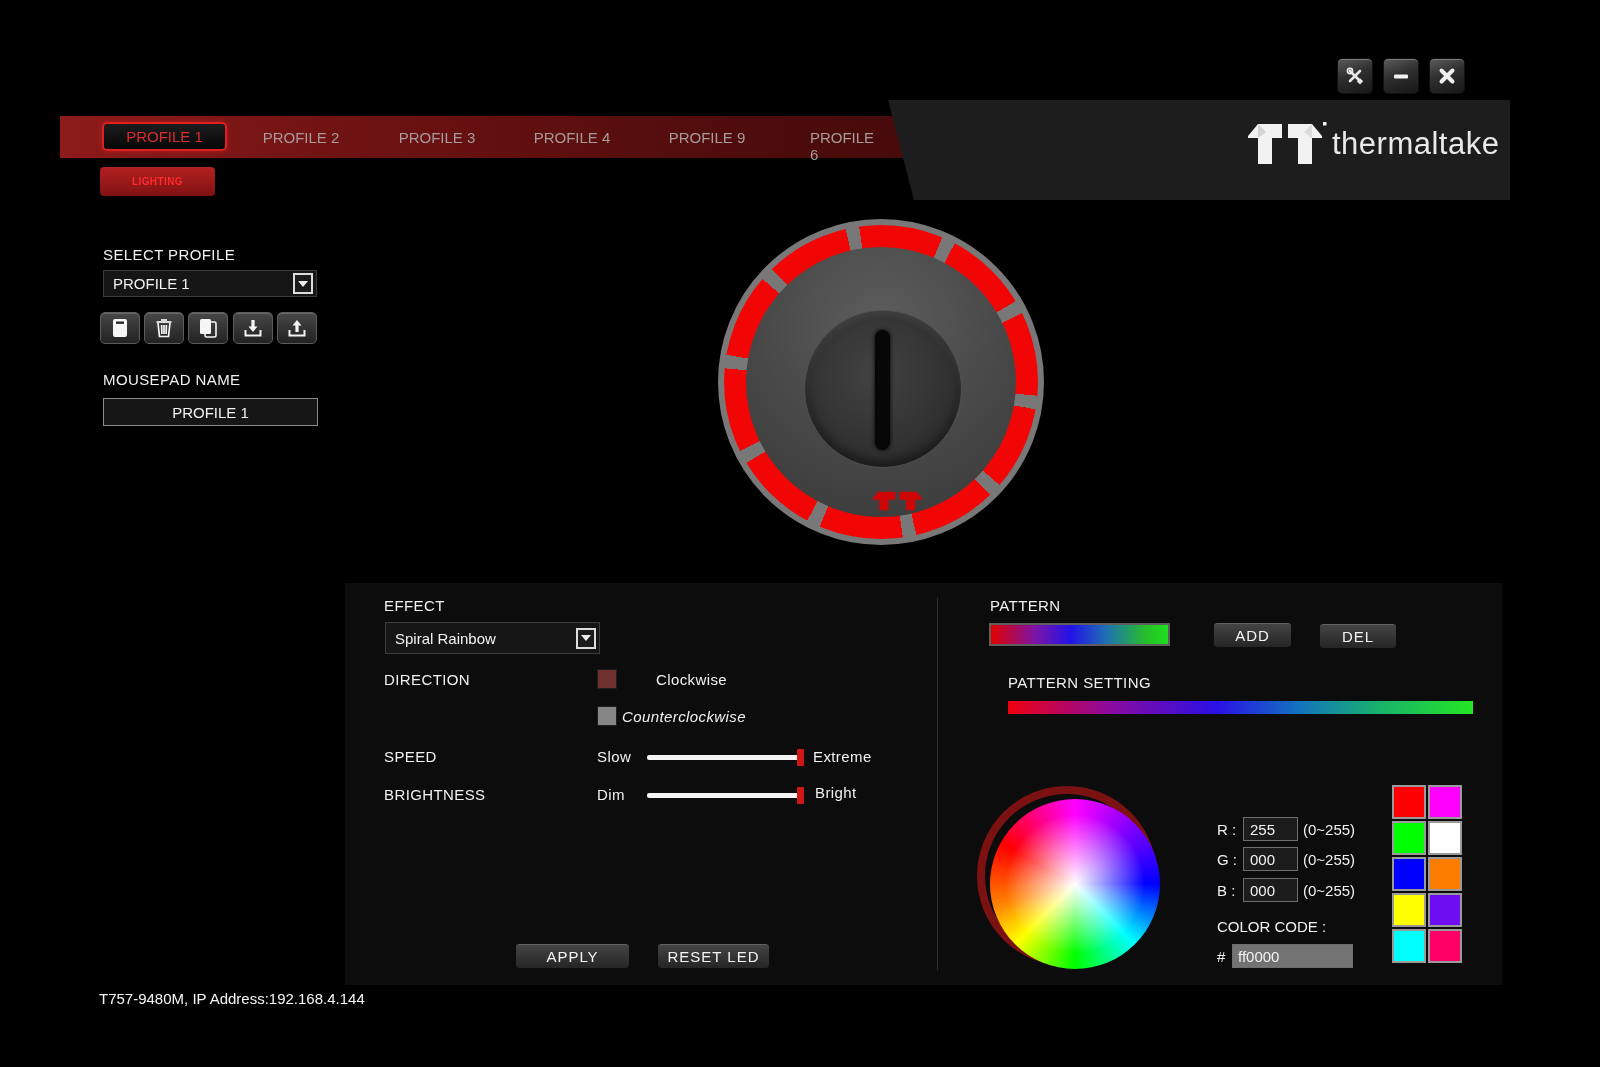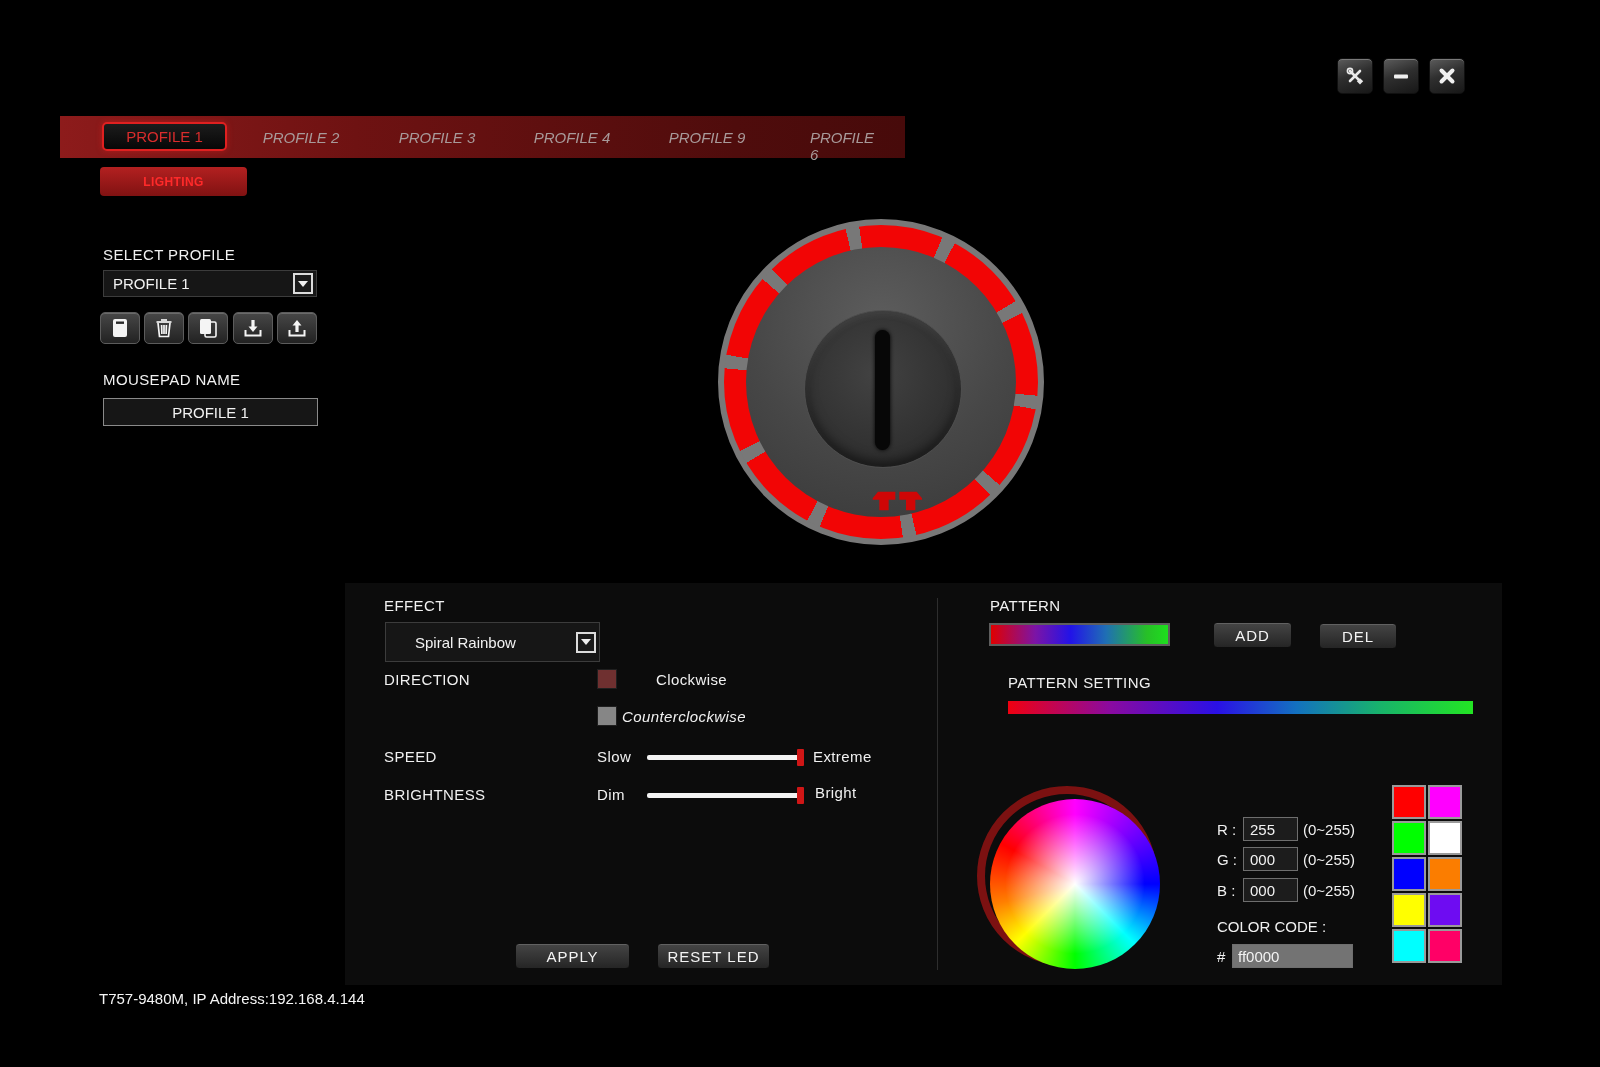--- a/index.html
+++ b/index.html
@@ -17,25 +17,25 @@
                  background:#3d3d3d; color:#e03434; font-size:15px; letter-spacing:.5px;
                  display:flex; align-items:center; justify-content:center; }
 
   .profilebar { position:absolute; left:60px; top:116px; width:845px; height:42px;
                 background:linear-gradient(90deg,#8d1b1b 0%,#6e1212 35%,#4f0c0c 80%,#470a0a 100%); }
   .profile-chip { position:absolute; left:42px; top:6px; width:125px; height:29px;
                   background:linear-gradient(180deg,#1c1c1c,#070707);
                   border:2px solid #e02020; border-radius:5px; color:#d92c2c;
                   display:flex; align-items:center; justify-content:center; font-size:15px;
                   box-shadow:0 0 6px rgba(224,32,32,.45); }
-  .profile-item { position:absolute; top:13px; color:#a89a9a; font-size:15px; transform:translateX(-50%);font-style:italic; }
-
-  .lighting-chip { position:absolute; left:100px; top:167px; width:147px; height:29px;
+  .profile-item { position:absolute; top:13px; color:#a89a9a; font-size:15px; transform:translateX(-50%); }
+
+  .lighting-chip { position:absolute; left:100px; top:167px; width:115px; height:29px;
                    background:linear-gradient(180deg,#b32020,#801212);
-                   border-radius:4px; color:#ff2a2a; font-size:12px; font-weight:bold;
+                   border-radius:4px; color:#ff2a2a; font-size:10px; font-weight:bold;
                    display:flex; align-items:center; justify-content:center; letter-spacing:.4px; }
 
   .logo-panel { position:absolute; left:880px; top:100px; width:630px; height:100px;
                 background:#1d1d1d; clip-path:polygon(8px 0, 100% 0, 100% 100%, 34px 100%); }
   .brand-text { position:absolute; left:452px; top:26px; color:#e9e9e9; font-size:31px;
                 font-weight:300; letter-spacing:.5px; }
 
   .winbtn { position:absolute; top:58px; width:36px; height:36px; border-radius:5px;
             background:linear-gradient(160deg,#5c5c5c 0%,#2f2f2f 45%,#171717 100%);
             border:1px solid #101010; box-shadow:inset 0 1px 0 #7a7a7a;
@@ -154,20 +154,36 @@
     <div class="profile-chip">PROFILE 1</div>
     <span class="profile-item" style="left:241px;">PROFILE 2</span>
     <span class="profile-item" style="left:377px;">PROFILE 3</span>
     <span class="profile-item" style="left:512px;">PROFILE 4</span>
     <span class="profile-item" style="left:647px;">PROFILE 9</span>
     <span class="profile-item" style="left:782px;">PROFILE 6</span>
   </div>
 
   <div class="lighting-chip">LIGHTING</div>
 
+  <div class="logo-panel">
+    <span style="position:absolute; left:364px; top:20px;">
+      <svg width="84" height="56" viewBox="0 0 84 56">
+        <g fill="#f2f2f2">
+          <path d="M4 16 L14 4 L38 4 L38 18 L28 18 L28 44 L14 44 L14 18 L4 18 Z"></path>
+          <path d="M44 4 L68 4 L78 16 L78 18 L68 18 L68 44 L54 44 L54 18 L44 18 Z"></path>
+          <rect x="79" y="2" width="3.5" height="3.5"></rect>
+        </g>
+        <g fill="#b9b9b9">
+            <path d="M14 4 L22 12 L14 18 Z" opacity="0.55"></path>
+            <path d="M68 4 L60 12 L68 18 Z" opacity="0.4"></path>
+          </g>
+      </svg>
+    </span>
+    <span class="brand-text">thermaltake</span>
+  </div>
 
   <span class="lbl" style="left:103px; top:246px;">SELECT PROFILE</span>
 
   <div class="dd" style="left:103px; top:270px; width:214px; height:27px;">
     <span class="dd-text">PROFILE 1</span>
     <span class="dd-arrow">
         <span class="tri-down"></span>
       </span>
   </div>
 
@@ -237,21 +253,21 @@
         <path d="M4 14 L12 4 L38 4 L38 16 L28 16 L28 32 L14 32 L14 16 L4 16 Z"></path>
         <path d="M44 4 L70 4 L78 14 L78 16 L68 16 L68 32 L54 32 L54 16 L44 16 Z"></path>
       </g>
     </svg>
   </span>
 
   <div class="panel">
     <div class="divider"></div>
 
     <span class="lbl" style="left:39px; top:14px;">EFFECT</span>
-    <div class="dd" style="left:40px; top:39px; width:215px; height:40px;padding-left:20px;">
+    <div class="dd" style="left:40px; top:39px; width:215px; height:32px;">
       <span class="dd-text">Spiral Rainbow</span>
       <span class="dd-arrow">
           <span class="tri-down"></span>
         </span>
     </div>
 
     <span class="lbl" style="left:39px; top:88px;">DIRECTION</span>
     <div class="checkbox cb-on" style="left:252px; top:86px;"></div>
     <span class="lbl" style="left:278px; top:88px;margin-left:33px;">Clockwise</span>
     <div class="checkbox cb-off" style="left:252px; top:123px;"></div>

